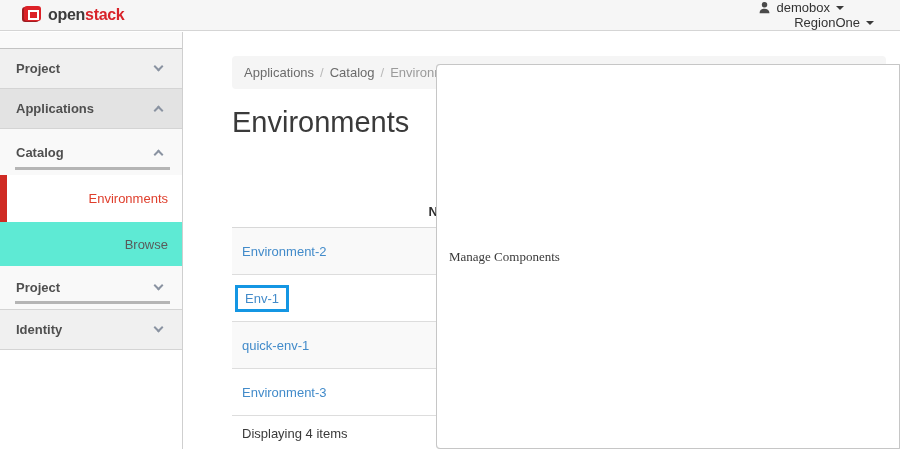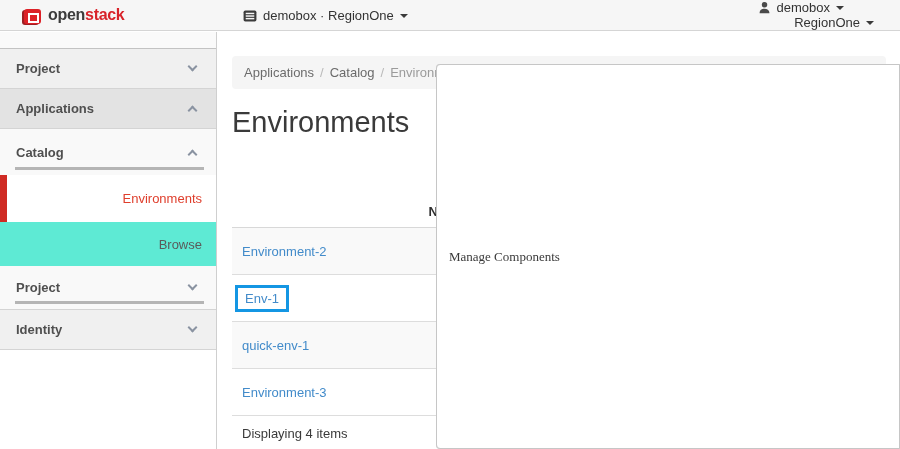--- a/index.html
+++ b/index.html
@@ -4,42 +4,42 @@
 <style>
   * { margin:0; padding:0; box-sizing:border-box; }
   html,body { width:900px; height:449px; overflow:hidden; background:#fff;
               font-family:"Liberation Sans", sans-serif; }
   .app { position:relative; width:900px; height:449px; }
 
   
   .topbar { position:absolute; top:0; left:0; right:0; height:31px;
             background:#f6f6f6; border-bottom:1px solid #d5d5d5;
             display:flex; align-items:center; }
-  .brand { display:flex; align-items:flex-end; gap:7px; padding-left:24px; cursor:pointer; }
+  .brand { display:flex; align-items:flex-start; gap:7px; padding-left:24px; cursor:pointer; }
   .brand-cube { position:relative; width:17px; height:15px; background:#dc2127;
                 border-radius:3px; box-shadow:-2px 1px 0 0 #9e1d22; }
   .brand-cube::after { content:""; position:absolute; left:4px; top:4px; width:7px; height:6px;
                        border:2px solid #fff; background:#dc2127; }
   .brand-text { font-size:16px; letter-spacing:-0.3px; }
   .brand-open { color:#3c3c3c; font-weight:600; }
   .brand-stack { color:#d8232a; font-weight:600; }
 
   .context-switch { position:absolute; left:243px; top:0; height:31px;
                     display:flex; align-items:center; gap:6px; font-size:13px;
                     color:#333; cursor:pointer; }
   .top-right { position:absolute; right:8px; top:0; height:31px; display:flex; align-items:flex-end;flex-direction:column; }
   .user-menu, .region-menu { display:flex; align-items:center; gap:6px; font-size:13px;
                              color:#333; cursor:pointer; }
   .user-menu { margin-right:48px; }
   .region-menu { margin-right:18px; }
   .caret { display:inline-block; width:0; height:0; border-left:4px solid transparent;
            border-right:4px solid transparent; border-top:4px solid #3a3a3a; margin-top:1px; }
 
   
-  .sidebar { position:absolute; top:32px; left:0; bottom:0; width:217px;
+  .sidebar { position:absolute; top:32px; left:0; bottom:0; width:183px;
              background:#fff; border-right:1px solid #cfcfcf; }
   .side-strip { height:17px; background:#fafafa; border-bottom:1px solid #c3c3c3; }
   .nav-item { position:relative; height:40px; display:flex; align-items:center;
               padding-left:16px; font-size:13px; font-weight:bold; color:#4f4f4f;
               background:#f0f0f0; border-bottom:1px solid #d4d4d4; cursor:pointer; }
   .nav-item.active-panel { background:#e3e3e3; }
   .nav-item.group { height:46px; background:#f9f9f9; border-bottom:none; }
   .nav-item.group::after { content:""; position:absolute; left:15px; right:12px; bottom:5px;
                            height:3px; background:#b5b5b5; }
   .nav-item.group.closed { height:44px; }
@@ -90,30 +90,20 @@
 </head>
 <body>
 
 <div class="app">
 
   <header class="topbar">
     <div class="brand">
       <span class="brand-cube"></span>
       <span class="brand-text"><span class="brand-open">open</span><span class="brand-stack">stack</span></span>
     </div>
-    <div class="context-switch">
-      <svg width="14" height="12" viewBox="0 0 16 14">
-          <rect x="0.5" y="0.5" width="15" height="13" rx="2" fill="#3c3c3c"></rect>
-          <rect x="3" y="3.2" width="10" height="1.7" fill="#f6f6f6"></rect>
-          <rect x="3" y="6.2" width="10" height="1.7" fill="#f6f6f6"></rect>
-          <rect x="3" y="9.2" width="10" height="1.7" fill="#f6f6f6"></rect>
-        </svg>
-      <span>demobox · RegionOne</span>
-      <span class="caret"></span>
-    </div>
     <div class="top-right">
       <div class="user-menu">
         <svg width="13" height="13" viewBox="0 0 16 16">
             <path d="M8 8a3.4 3.4 0 1 0 0-6.8A3.4 3.4 0 0 0 8 8zm0 1.4c-3.1 0-6 1.7-6 4.6v1h12v-1c0-2.9-2.9-4.6-6-4.6z" fill="#4a4a4a"></path>
           </svg>
         <span>demobox</span>
         <span class="caret"></span>
       </div>
       <div class="region-menu">
         <span>RegionOne</span>

